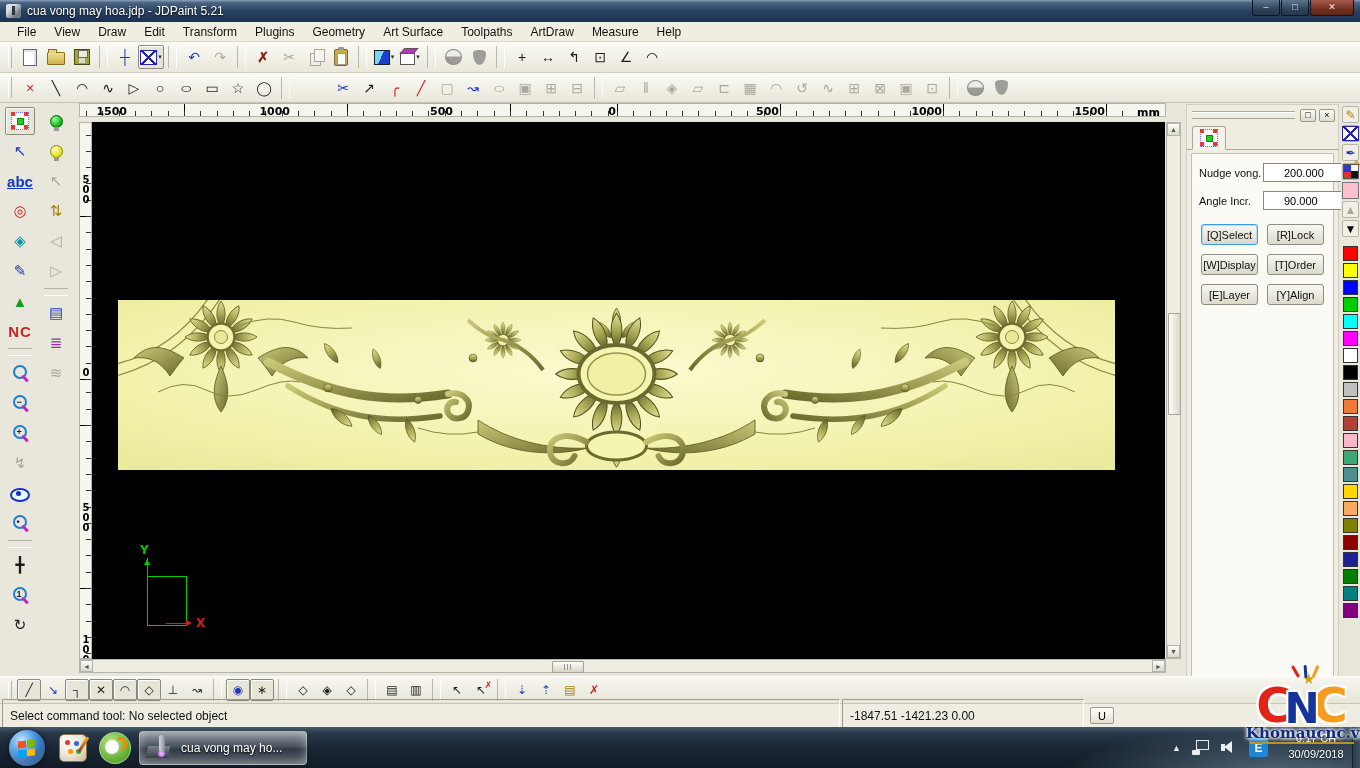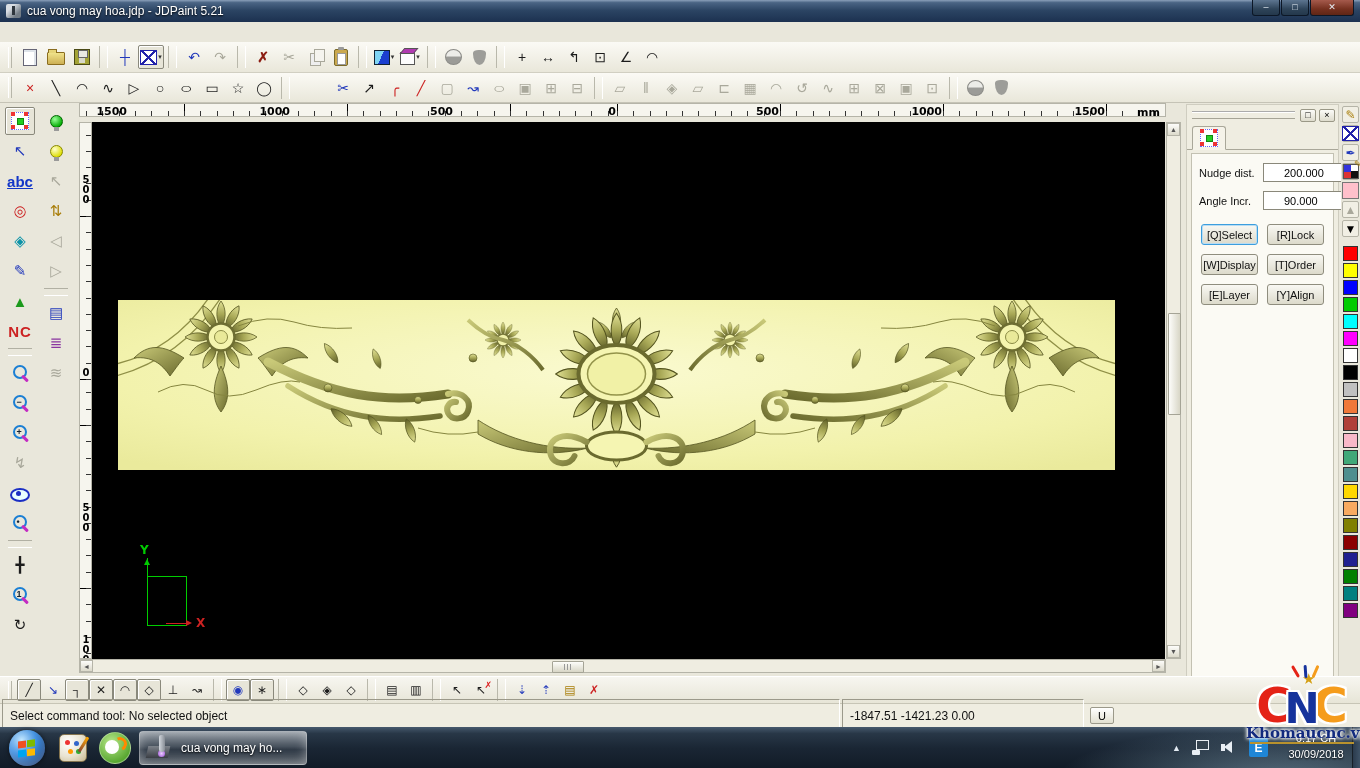--- a/index.html
+++ b/index.html
@@ -190,20 +190,34 @@
   <div class="titlebar">
     <span class="appicon"></span>
     <span class="wtitle">cua vong may hoa.jdp - JDPaint 5.21</span>
     <span class="winbtns">
       <button class="wb">–</button>
       <button class="wb">□</button>
       <button class="wb close">✕</button>
     </span>
   </div>
 
+  <div class="menubar" id="menubar">
+      <span class="mitem">File</span>
+      <span class="mitem">View</span>
+      <span class="mitem">Draw</span>
+      <span class="mitem">Edit</span>
+      <span class="mitem">Transform</span>
+      <span class="mitem">Plugins</span>
+      <span class="mitem">Geometry</span>
+      <span class="mitem">Art Surface</span>
+      <span class="mitem">Toolpaths</span>
+      <span class="mitem">ArtDraw</span>
+      <span class="mitem">Measure</span>
+      <span class="mitem">Help</span>
+    </div>
 
   <div class="toolbar" id="tb1">
       <div class="tb">
         <span class="ci pg"></span>
       </div>
       <div class="tb">
         <span class="ci fd"></span>
       </div>
       <div class="tb">
         <span class="ci sv"></span>
@@ -505,21 +519,21 @@
       <button class="phb">□</button>
       <button class="phb">×</button>
     </div>
     <div class="ptabs">
       <span class="ptab">
           <span class="ci sel2"></span>
         </span>
     </div>
     <div class="pbody">
       <div class="prow">
-        <span class="plab">Nudge dist.</span>
+        <span class="plab">Nudge vong.</span>
         <input class="pin" value="200.000" style="">
       </div>
       <div class="prow">
         <span class="plab">Angle Incr.</span>
         <input class="pin" value="90.000" style="">
       </div>
       <div id="panelbtns">
           <button class="pbtn focus">[Q]Select</button>
           <button class="pbtn">[R]Lock</button>
           <button class="pbtn">[W]Display</button>

